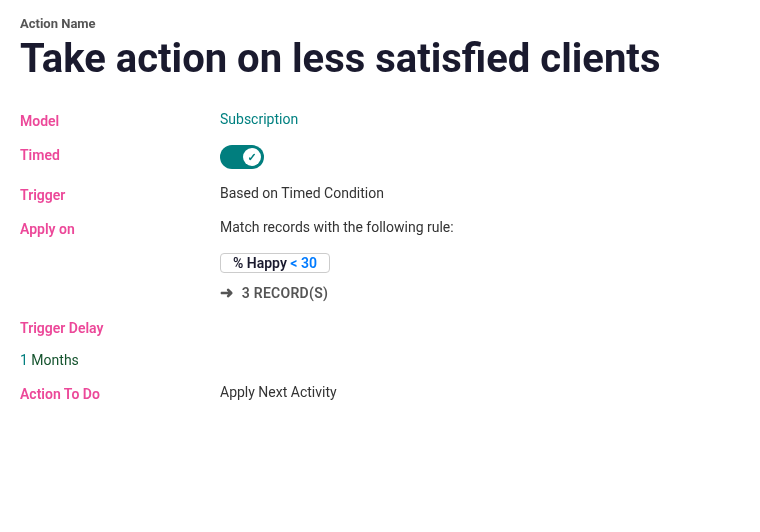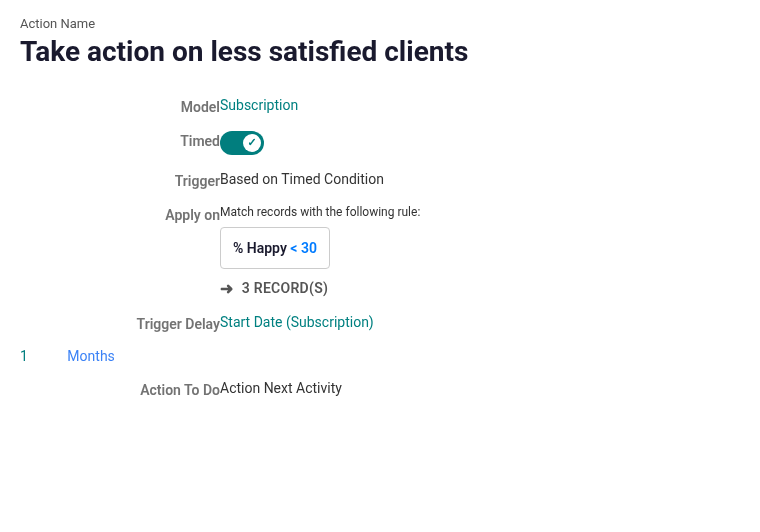--- a/index.html
+++ b/index.html
@@ -14,45 +14,44 @@
       color: #212529;
       width: 760px;
       min-height: 532px;
       padding: 16px 20px 20px 20px;
     }
 
     .action-name-label {
       font-size: 13px;
       color: #555;
       margin-bottom: 4px;
-      font-weight: 400;
+      font-weight: 700;
     }
 
     .action-title {
-      font-size: 28px;
+      font-size: 40px;
       font-weight: 700;
       color: #1a1a2e;
       margin-bottom: 28px;
       line-height: 1.2;
     }
 
     .form-row {
       display: flex;
       align-items: flex-start;
       margin-bottom: 16px;
     }
 
     .form-label {
       font-weight: 600;
-      color: #737373;
+      color: #ec4899;
       font-size: 14px;
       min-width: 200px;
       padding-top: 2px;
       flex-shrink: 0;
-      text-align: right;
     }
 
     .form-value {
       font-size: 14px;
       color: #333;
       flex: 1;
     }
 
     .form-value.teal-link {
       color: #008080;
@@ -92,21 +91,21 @@
       font-size: 11px;
       color: #017e7e;
       font-weight: 700;
       line-height: 1;
     }
 
     .rule-badge {
       display: inline-block;
       border: 1px solid #ccc;
       border-radius: 4px;
-      padding: 12px 12px;
+      padding: 1px 12px;
       font-size: 14px;
       color: #333;
       background: #fff;
       margin-top: 6px;
     }
 
     .rule-badge strong {
       font-weight: 600;
       color: #1a1a2e;
     }
@@ -127,37 +126,36 @@
       margin-right: 8px;
     }
 
     .apply-on-value {
       display: flex;
       flex-direction: column;
       align-items: flex-start;
     }
 
     .apply-on-text {
-      font-size: 12px;
-      color: #333;
-      margin-bottom: 2px;
+      font-size: 14px;
+      color: #333;
+      margin-bottom: 12px;
     }
 
     .delay-value {
       font-size: 14px;
       color: #333;
     }
 
     .delay-value span.number {
       color: #017e7e;
     }
 
     .delay-value span.unit {
-      color: #3b82f6;
-      margin-left: 36px;
+      color: #14532d;
     }
   </style>
 </head>
 <body>
 
 <div class="action-name-label">Action Name</div>
 <h1 class="action-title">Take action on less satisfied clients</h1>
 
 <div class="form-row">
   <div class="form-label">Model</div>
@@ -187,27 +185,26 @@
     <div class="rule-badge"><strong>% Happy</strong> <span style="color:#007bff;font-weight:600;">&lt;</span> <span style="color:#007bff;font-weight:600;">30</span></div>
     <div class="records-row">
       <span class="arrow-icon">➜</span>
       <span>3 RECORD(S)</span>
     </div>
   </div>
 </div>
 
 <div class="form-row">
   <div class="form-label">Trigger Delay</div>
-  <div class="form-value teal-link">Start Date (Subscription)</div>
 </div>
 
 <div class="form-row">
   <div class="form-value delay-value">
     <span class="number">1</span>
     <span> </span>
     <span class="unit">Months</span>
   </div>
 </div>
 
 <div class="form-row">
   <div class="form-label">Action To Do</div>
-  <div class="form-value">Action Next Activity</div>
+  <div class="form-value">Apply Next Activity</div>
 </div>
 
 </body></html>

